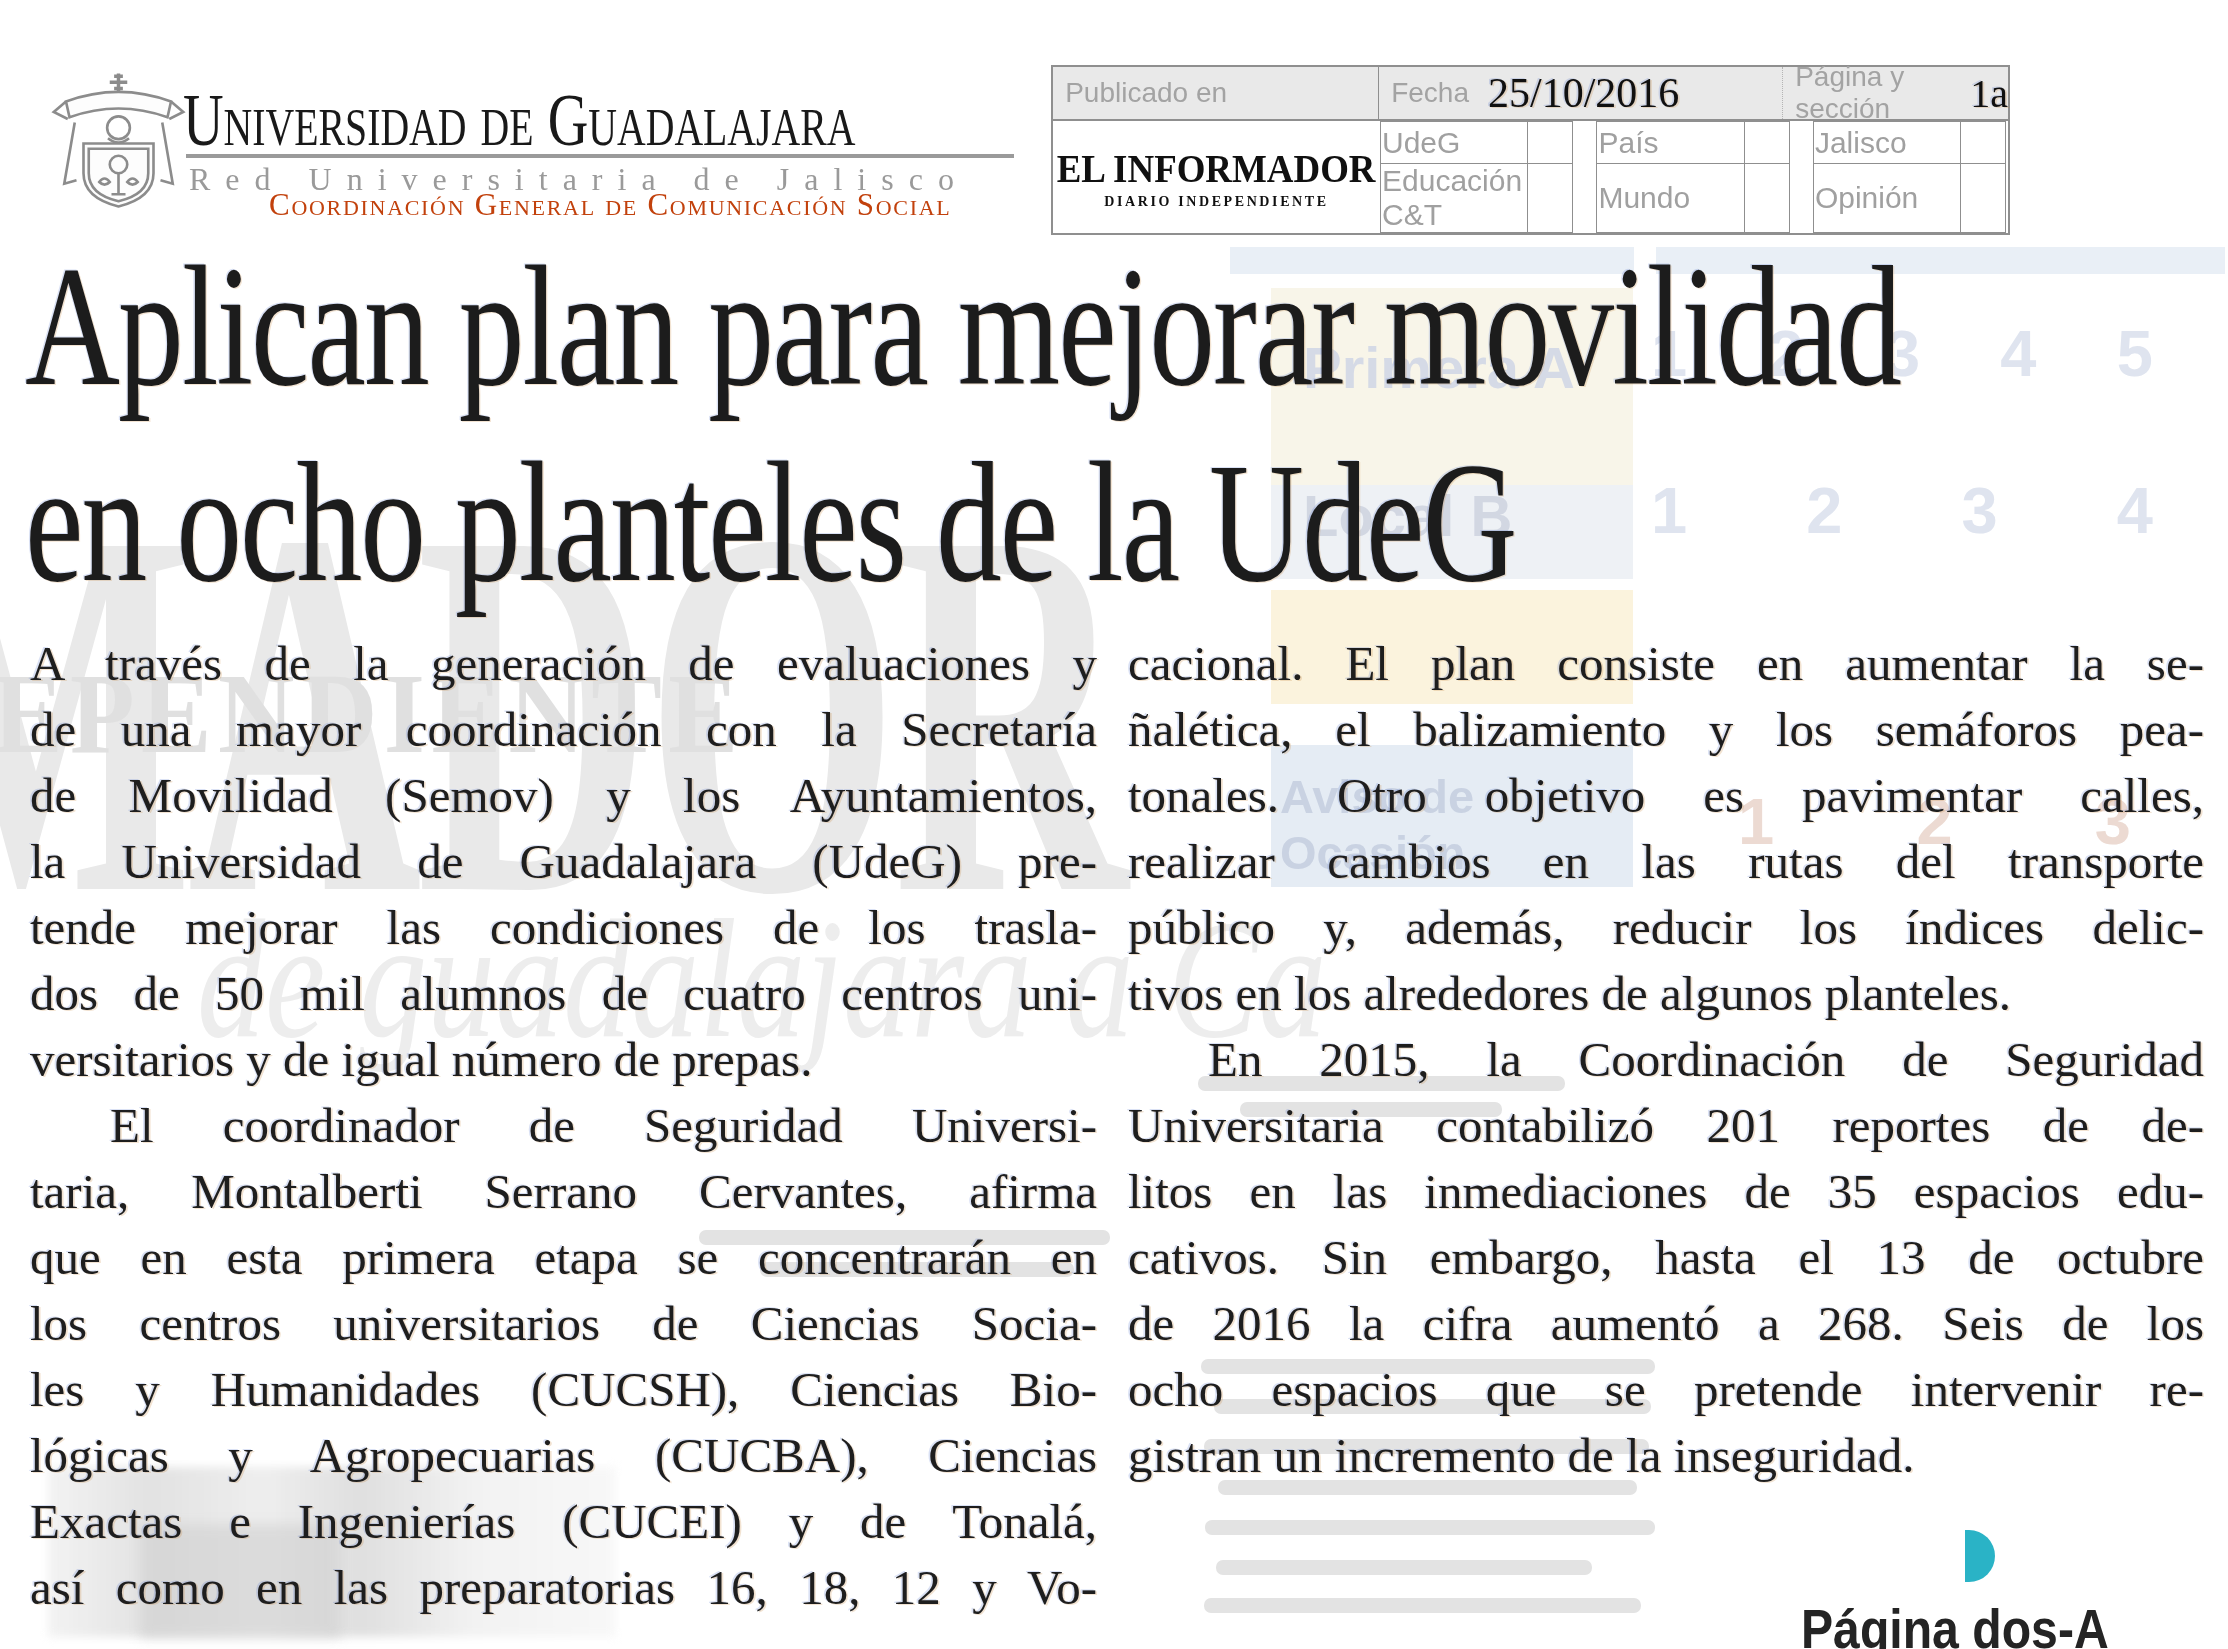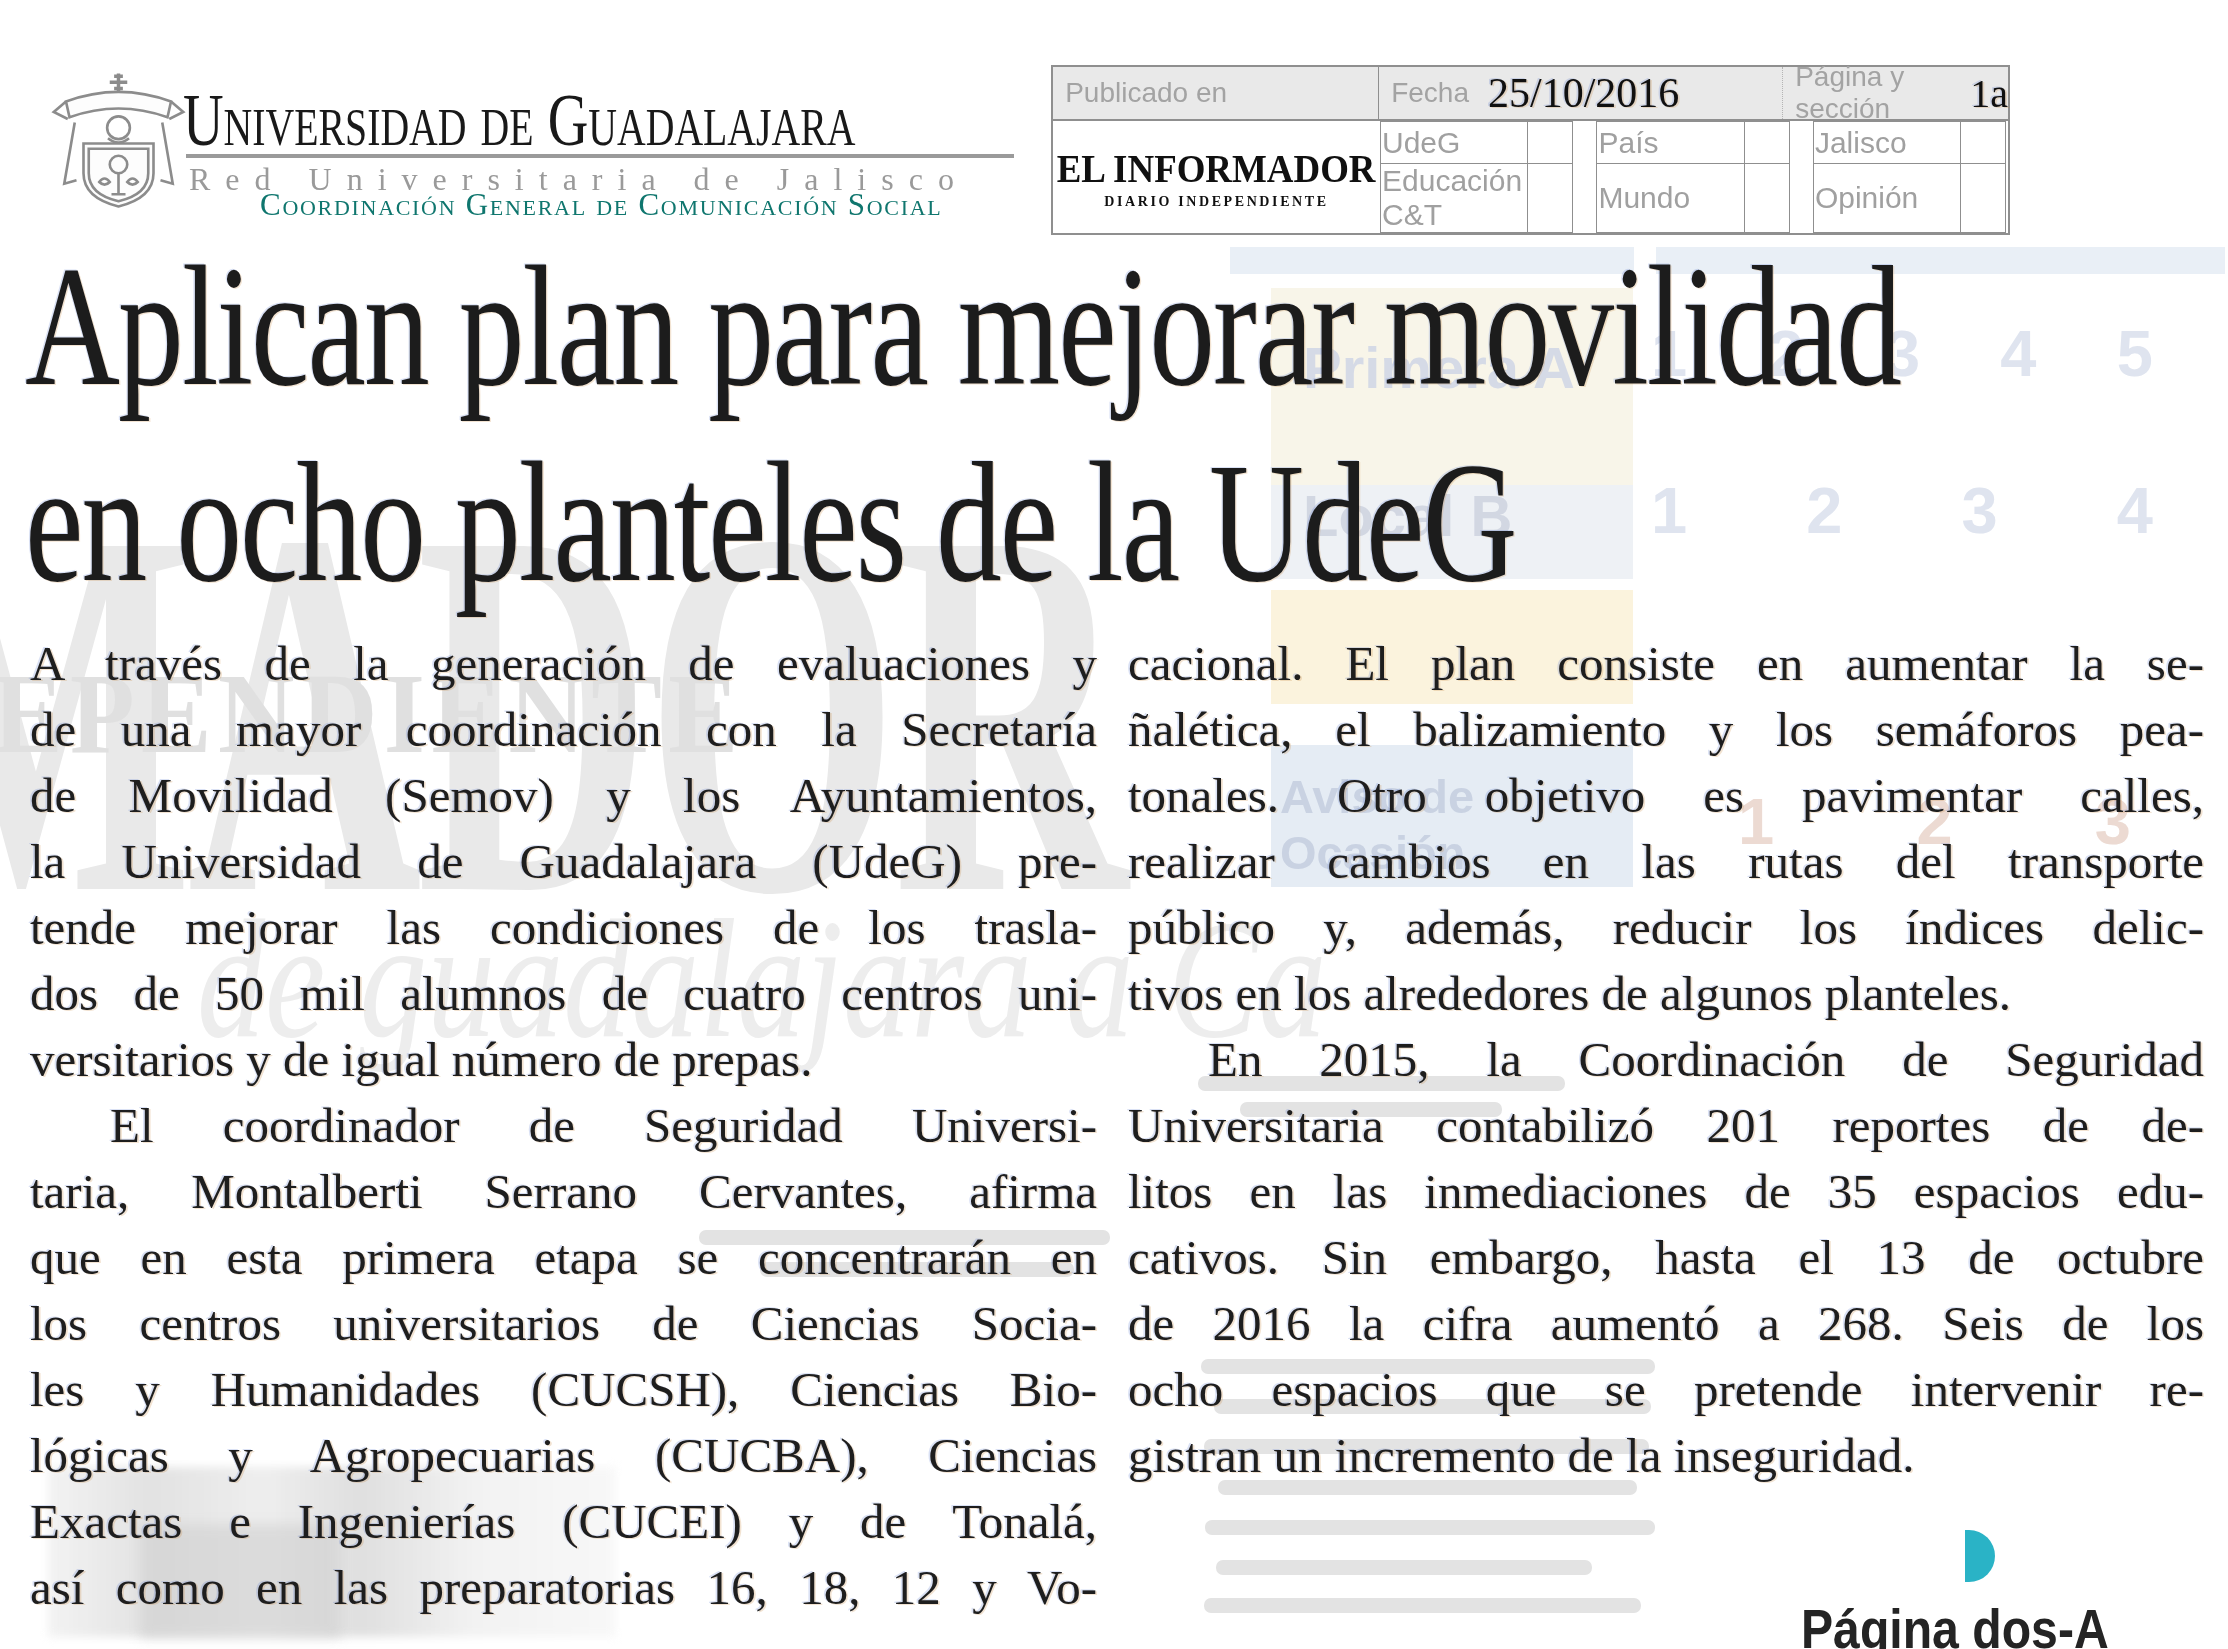--- a/index.html
+++ b/index.html
@@ -25,21 +25,21 @@
   .ghost-photo{left:48px;top:1467px;width:568px;height:170px;opacity:.75;filter:blur(4.4px);
      background:linear-gradient(90deg,#efefef 0%,#d9d9d9 18%,#e9e9e9 38%,#d5d5d5 55%,#eeeeee 75%,#f6f6f6 100%);}
   .ghost-photo2{left:140px;top:1524px;width:201px;height:114px;background:#d0d0d0;opacity:.6;filter:blur(6.1px);}
   .ghost-line{position:absolute;z-index:0;background:#e3e3e3;height:15px;border-radius:7px;pointer-events:none;}
   
   .uni-title{position:absolute;z-index:2;left:183px;top:77px;font-size:75px;color:#191919;
              font-variant:small-caps;white-space:nowrap;transform:scaleX(.75);transform-origin:0 0;}
   .uni-rule{position:absolute;z-index:2;left:186px;top:154px;width:828px;height:3.5px;background:#9a9a9a;}
   .uni-sub{position:absolute;z-index:2;left:189px;top:161px;font-size:32px;color:#9a9a9a;
            letter-spacing:15px;white-space:nowrap;}
-  .uni-office{position:absolute;z-index:2;left:260px;top:187px;font-size:31px;color:#0f766e;
+  .uni-office{position:absolute;z-index:2;left:269px;top:187px;font-size:31px;color:#c2410c;
               font-variant:small-caps;letter-spacing:1.7px;white-space:nowrap;}
   .logo{position:absolute;z-index:2;left:45px;top:70px;}
   
   .ptable{position:absolute;z-index:2;left:1051px;top:65px;width:959px;border:2.6px solid #8f8f8f;
           background:#fff;font-family:"Liberation Sans",sans-serif;box-sizing:border-box;}
   .pt-head{display:flex;background:#e9e9e9;border-bottom:2.6px solid #8f8f8f;height:52px;align-items:center;}
   .pt-hcell{height:100%;display:flex;align-items:center;box-sizing:border-box;}
   .pt-pub{width:325px;}
   .pt-fecha{width:404px;border-left:1.7px solid #8f8f8f;}
   .pt-pagsec{flex:1;border-left:1.7px dotted #b4b4b4;}

